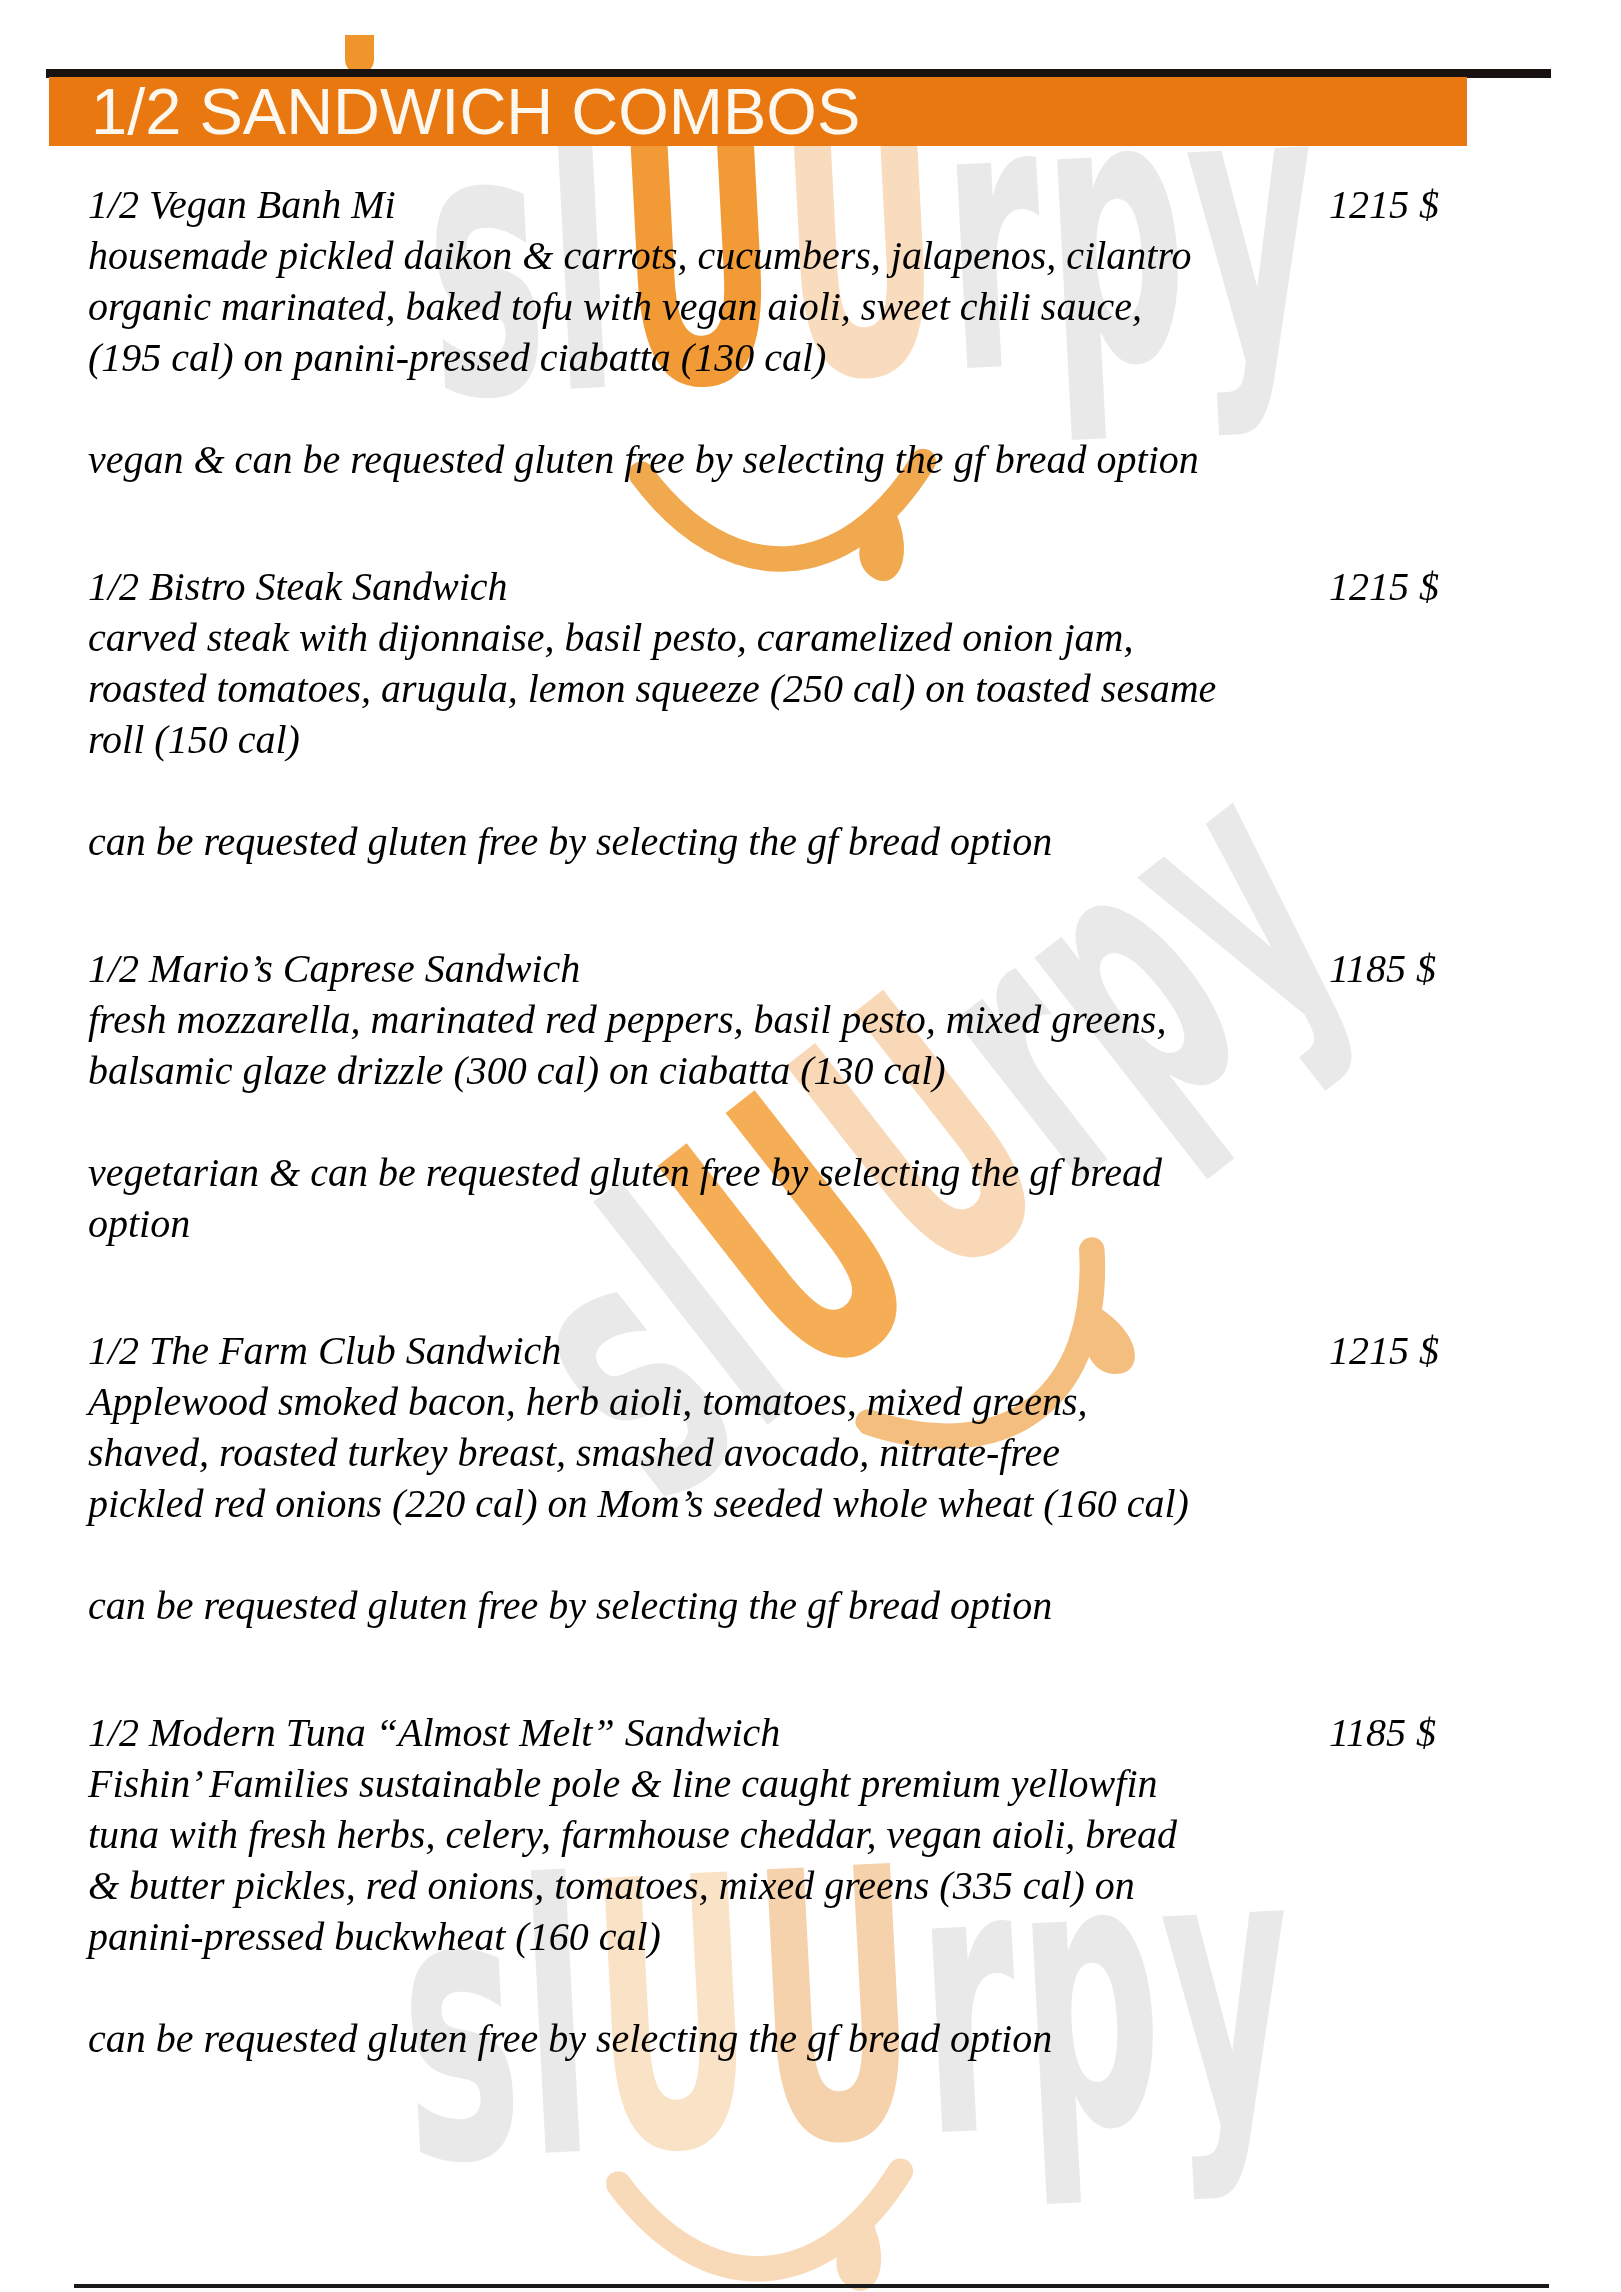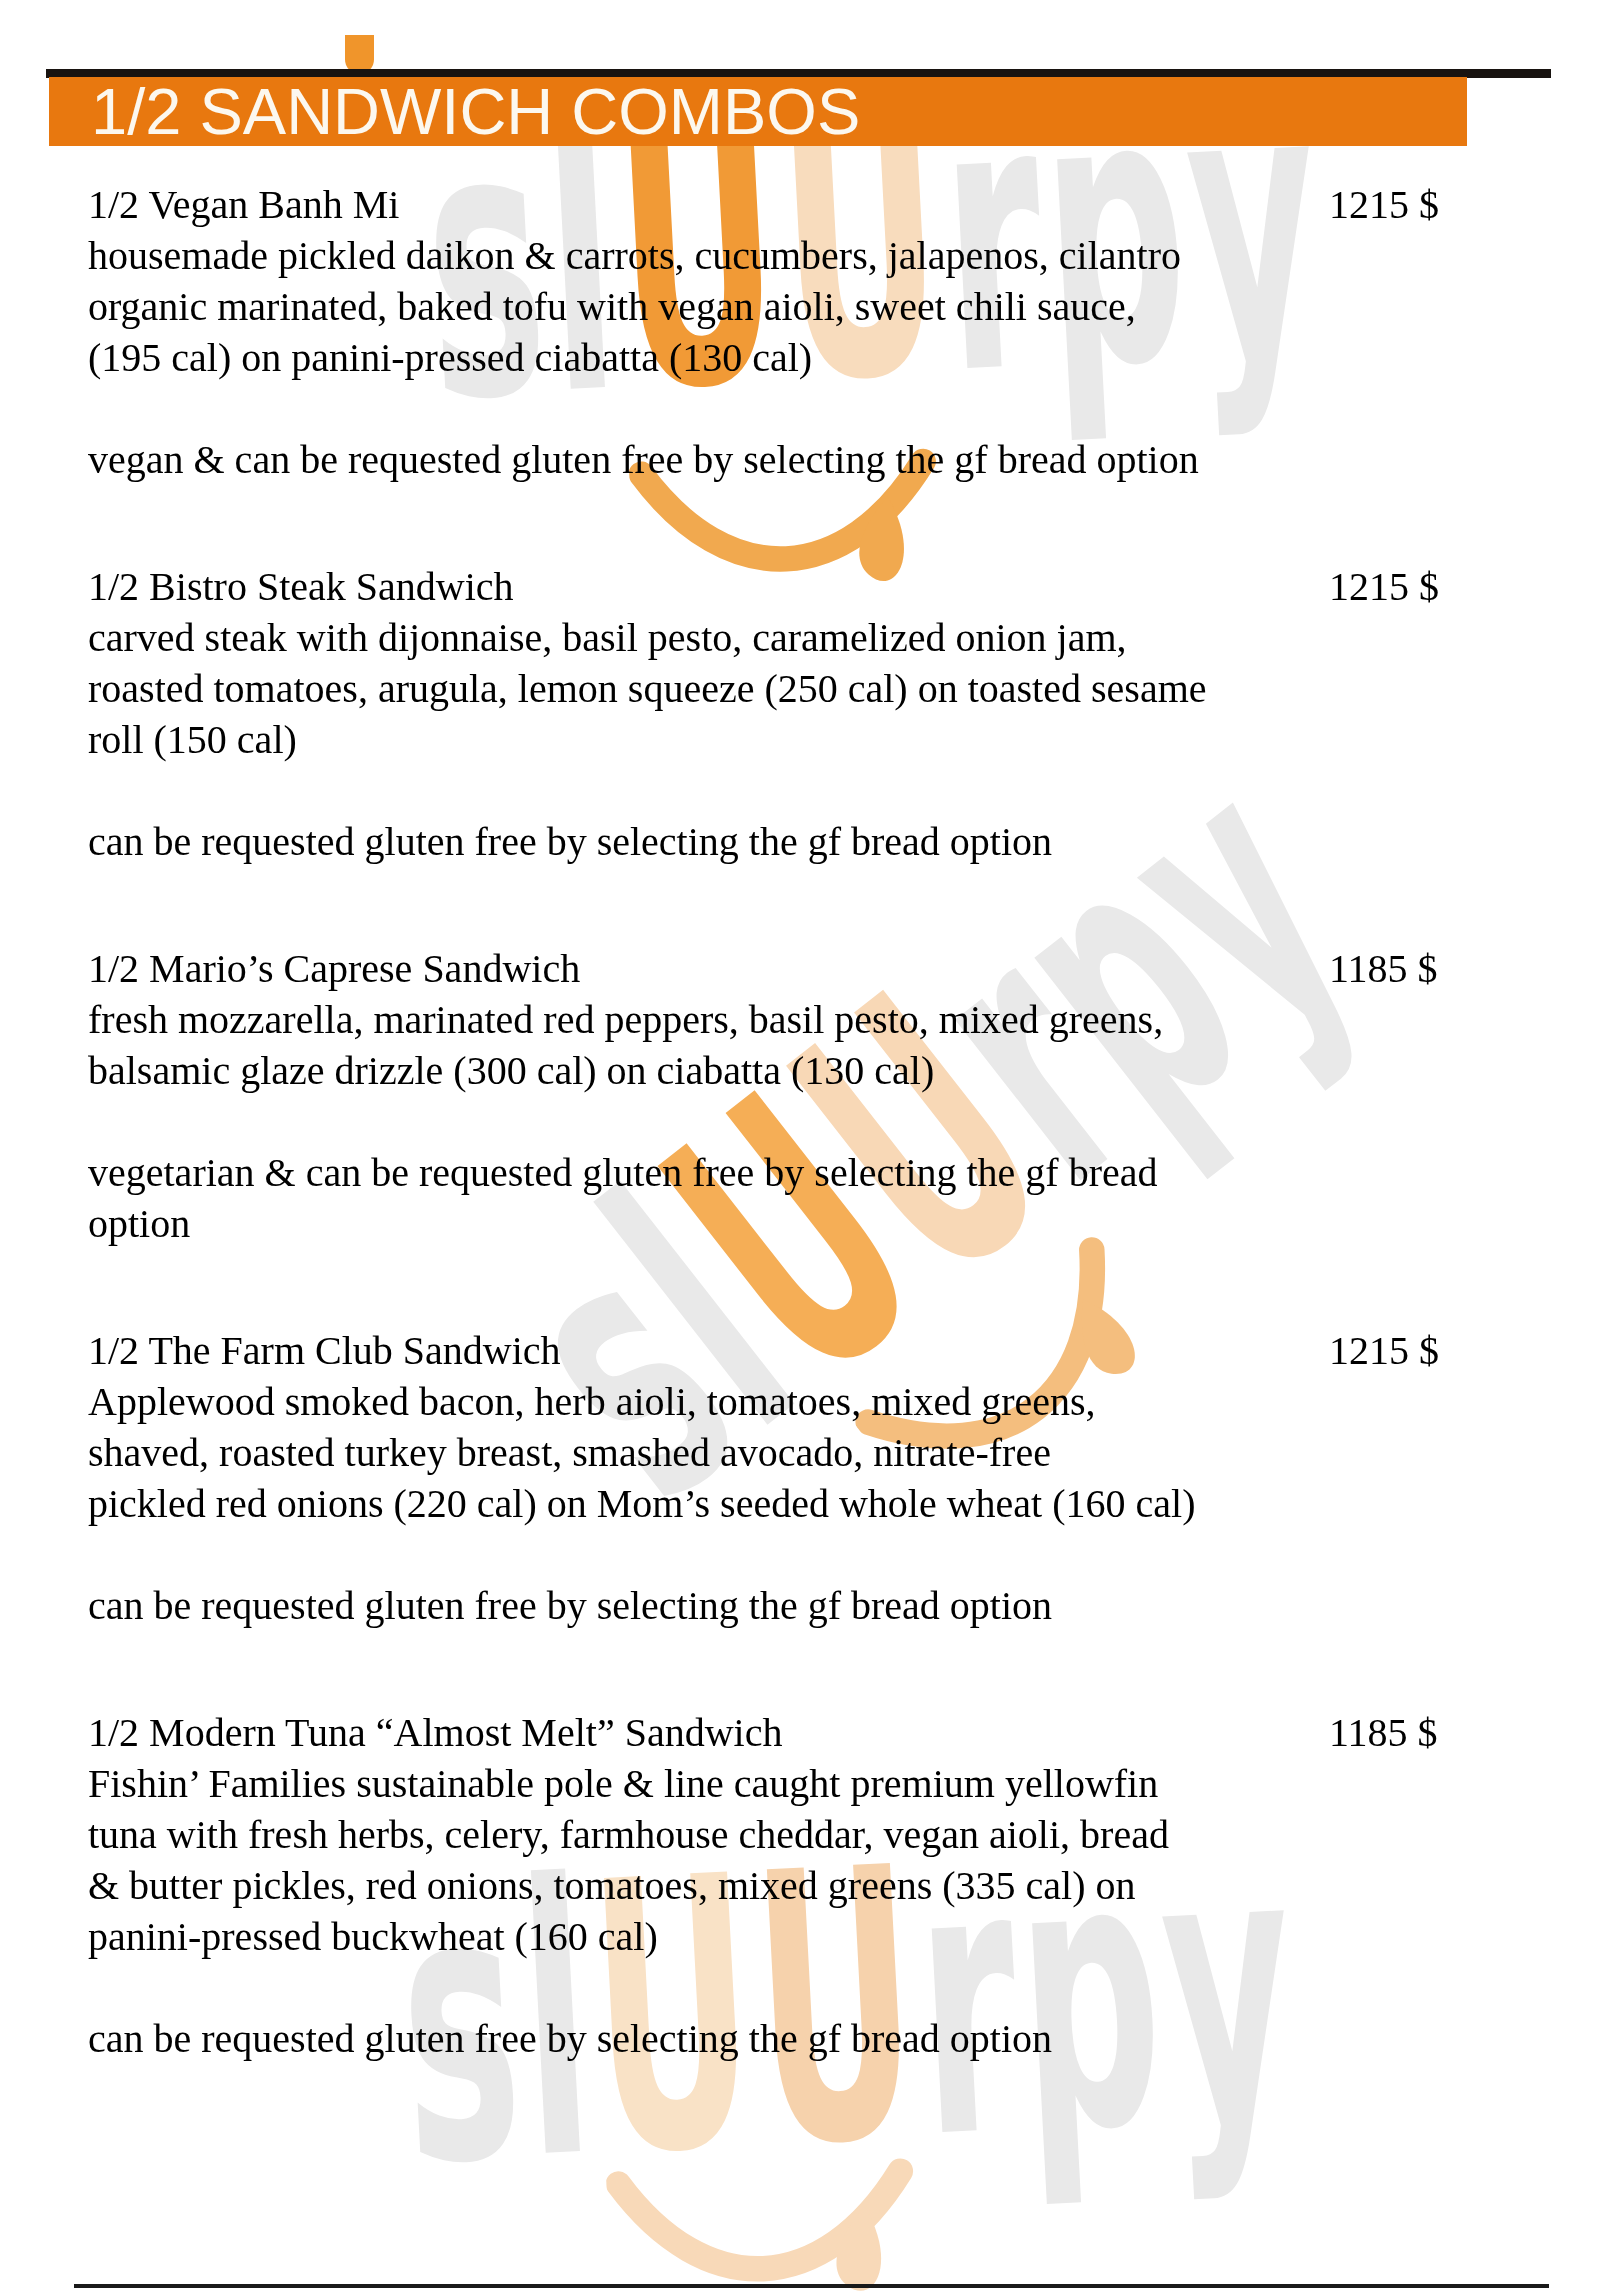--- a/index.html
+++ b/index.html
@@ -25,21 +25,21 @@
   .wm .g{color:#E9E9E9;}
   .wm-tip{position:absolute;left:345px;top:35px;width:29px;height:39px;z-index:0;
           background:#F0952B;border-radius:0 0 14.7px 14.7px;}
   
   .top-bar{position:absolute;left:46px;top:69px;width:1505px;height:8.8px;background:#181310;z-index:2;}
   .header-bar{position:absolute;left:49px;top:77px;width:1418px;height:69px;background:#E8780F;z-index:2;}
   .header-title{font-family:"Liberation Sans",sans-serif;font-size:65px;line-height:69px;
                 padding-left:42px;color:#FCF8EF;letter-spacing:0px;}
   
   .menu{position:absolute;left:88px;top:179px;width:1460px;z-index:2;}
-  .line{font-size:40px;line-height:51px;white-space:nowrap;}
+  .line{font-size:40px;line-height:51px;white-space:nowrap;font-style:italic;}
   .title-line{position:relative;}
   .price{position:absolute;left:1241px;top:0;}
   .note{margin-top:51px;}
   .item{position:relative;margin-bottom:76px;}
   
   .bottom-rule{position:absolute;left:74px;top:2284px;width:1475px;height:3.9px;background:#1A1A1A;z-index:2;}
 </style>
 </head>
 <body>
 

